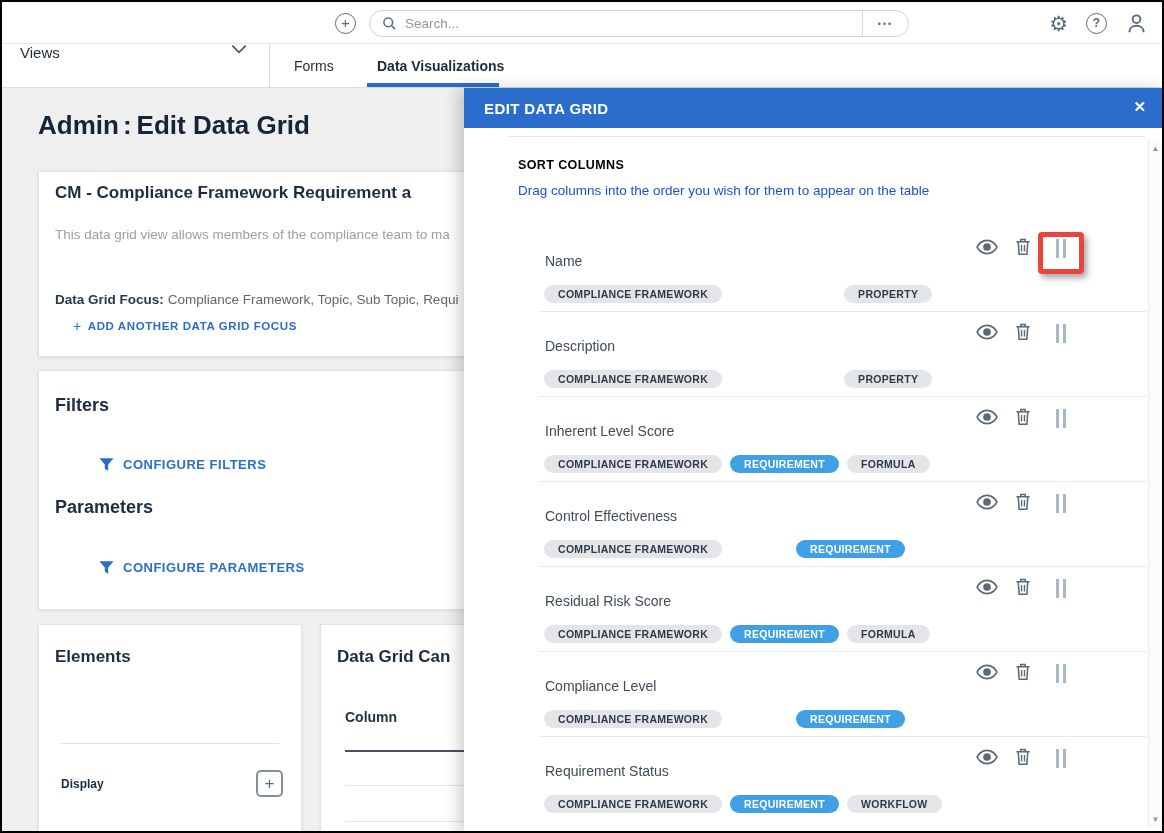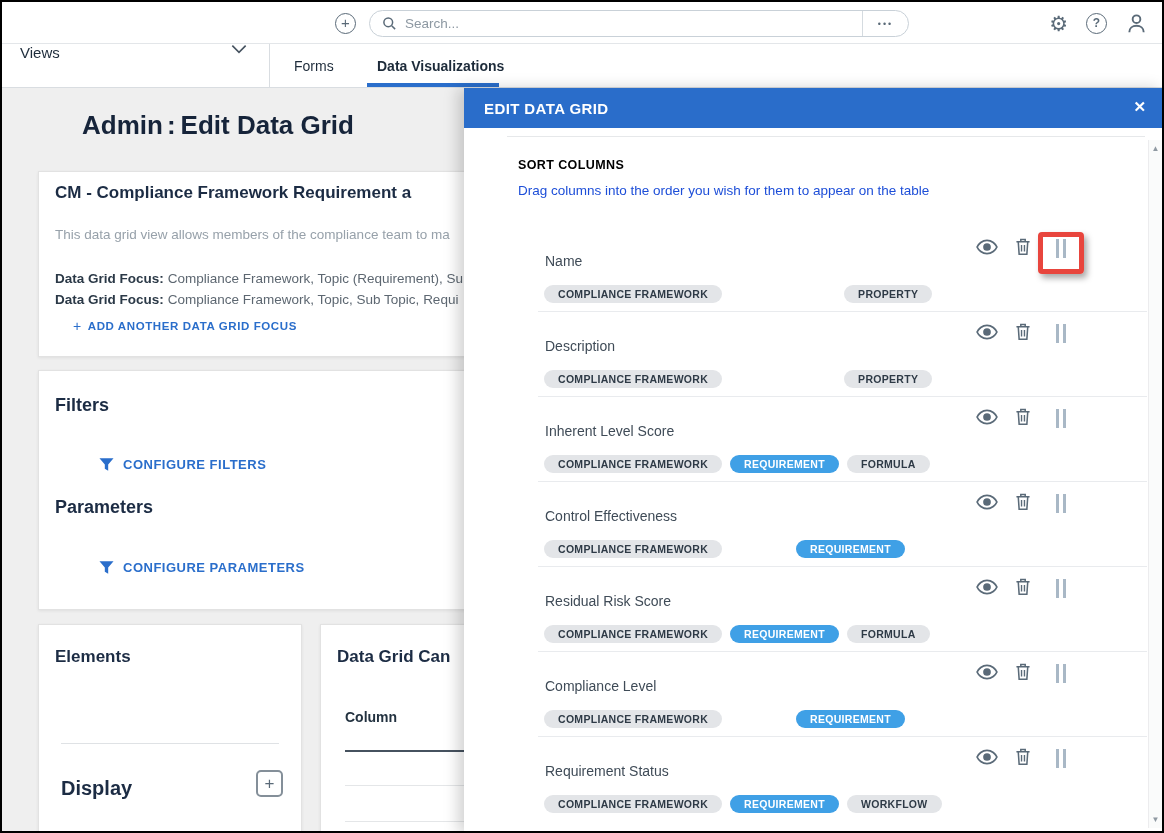--- a/index.html
+++ b/index.html
@@ -22,41 +22,41 @@
   .tabbar { position:absolute; left:0; top:42px; width:100%; height:44px; background:#fff; border-bottom:1px solid #d9dde1; z-index:4; }
   .views-dd { position:absolute; left:0; top:0; width:268px; height:44px; border-right:1px solid #d9dde1; display:flex; align-items:flex-start; cursor:pointer; }
   .views-dd .lbl { margin-left:18px; font-size:15px; color:#1d2b3a; }
   .views-dd svg { position:absolute; right:22px; }
   .tab { position:absolute; top:0; height:44px; display:flex; align-items:center; font-size:14px; color:#1d2b3a; cursor:pointer; }
   .tab-forms { left:292px; }
   .tab-dv { left:375px; font-weight:700; }
   .tab-underline { position:absolute; left:365px; bottom:0; width:132px; height:4px; background:#2a6ecb; }
 
   
-  .page-title { position:absolute; left:36px; top:108px; font-size:26px; font-weight:700; color:#16243a;margin-left:44px; }
+  .page-title { position:absolute; left:36px; top:108px; font-size:26px; font-weight:700; color:#16243a; }
   .page-title .sep { margin:0 5px 0 4px; }
 
   .card { position:absolute; background:#fff; border:1px solid #e2e2e2; box-shadow:0 1px 3px rgba(0,0,0,.07); }
   .card-cm { left:36px; top:169px; width:432px; height:186px; overflow:hidden; }
   .cm-title { position:absolute; left:16px; top:11px; font-size:17px; font-weight:700; color:#1c2c44; white-space:nowrap; }
   .cm-desc  { position:absolute; left:16px; top:55px; font-size:13.5px; color:#97a1aa; white-space:nowrap; }
   .cm-focus { position:absolute; left:16px; font-size:13.5px; color:#5d6771; white-space:nowrap; }
   .cm-focus b { color:#2b3947; margin-right:4px; }
   .cm-f1 { top:99px; } .cm-f2 { top:120px;text-align:center; }
   .add-link { position:absolute; left:34px; top:146px; font-size:11.5px; font-weight:700; letter-spacing:.6px; color:#2a6ecb; cursor:pointer; white-space:nowrap; }
   .add-link .plus { font-size:14px; margin-right:6px; font-weight:400; vertical-align:-1px; }
 
   .card-filters { left:36px; top:368px; width:432px; height:240px; overflow:hidden; }
   .sec-h { position:absolute; left:16px; font-size:18px; font-weight:700; color:#1c2c44; }
   .cfg-link { position:absolute; left:60px; display:flex; align-items:center; gap:9px; font-size:13px; font-weight:700; letter-spacing:.5px; color:#2a6ecb; cursor:pointer; }
 
   .card-elements { left:36px; top:622px; width:264px; height:215px; overflow:hidden; }
   .el-h { position:absolute; left:16px; top:22px; font-size:17px; font-weight:700; color:#1c2c44; }
   .el-div { position:absolute; left:22px; right:22px; top:118px; height:1px; background:#dfe2e5; }
-  .disp-h { position:absolute; left:22px; top:152px; font-size:20px; font-weight:700; color:#1c2c44; }
+  .disp-h { position:absolute; left:22px; top:152px; font-size:12px; font-weight:700; color:#1c2c44; }
   .plus-sq { position:absolute; left:217px; top:145px; width:27px; height:27px; border:2px solid #848f99; border-radius:5px; color:#5a6a78; font-size:17px; line-height:23px; text-align:center; cursor:pointer; }
 
   .card-canvas { left:318px; top:622px; width:152px; height:215px; overflow:hidden; }
   .cv-h { position:absolute; left:16px; top:22px; font-size:17px; font-weight:700; color:#1c2c44; white-space:nowrap; }
   .col-h { position:absolute; left:24px; top:84px; font-size:14px; font-weight:700; color:#233240; }
   .cv-line1 { position:absolute; left:24px; right:0; top:125px; height:2px; background:#46525f; }
   .cv-line2 { position:absolute; left:24px; right:0; height:1px; background:#e4e6e8; }
 
   
   .panel { position:absolute; left:462px; top:86px; width:700px; height:745px; background:#fff; box-shadow:-6px 0 14px rgba(0,0,0,.18); z-index:10; }
@@ -125,21 +125,20 @@
     <div class="tab-underline"></div>
   </div>
 
   <div class="page-title">
     <span>Admin</span><span class="sep">:</span><span>Edit Data Grid</span>
   </div>
 
   <div class="card card-cm">
     <div class="cm-title">CM - Compliance Framework Requirement a</div>
     <div class="cm-desc">This data grid view allows members of the compliance team to ma</div>
-    <div class="cm-focus cm-f1"><b>Data Grid Focus:</b><span>Compliance Framework, Topic (Requirement), Su</span></div>
     <div class="cm-focus cm-f2"><b>Data Grid Focus:</b><span>Compliance Framework, Topic, Sub Topic, Requi</span></div>
     <div class="add-link"><span class="plus">+</span><span>ADD ANOTHER DATA GRID FOCUS</span></div>
   </div>
 
   <div class="card card-filters">
     <div class="sec-h" style="top:24px">Filters</div>
     <div class="cfg-link" style="top:86px">
       <svg width="15" height="15" viewBox="0 0 16 15">
           <path d="M0.5 0.8h15l-5.7 6.7v6.7l-3.6-2.2V7.5L0.5 0.8z" fill="#2a6ecb"></path>
         </svg>

